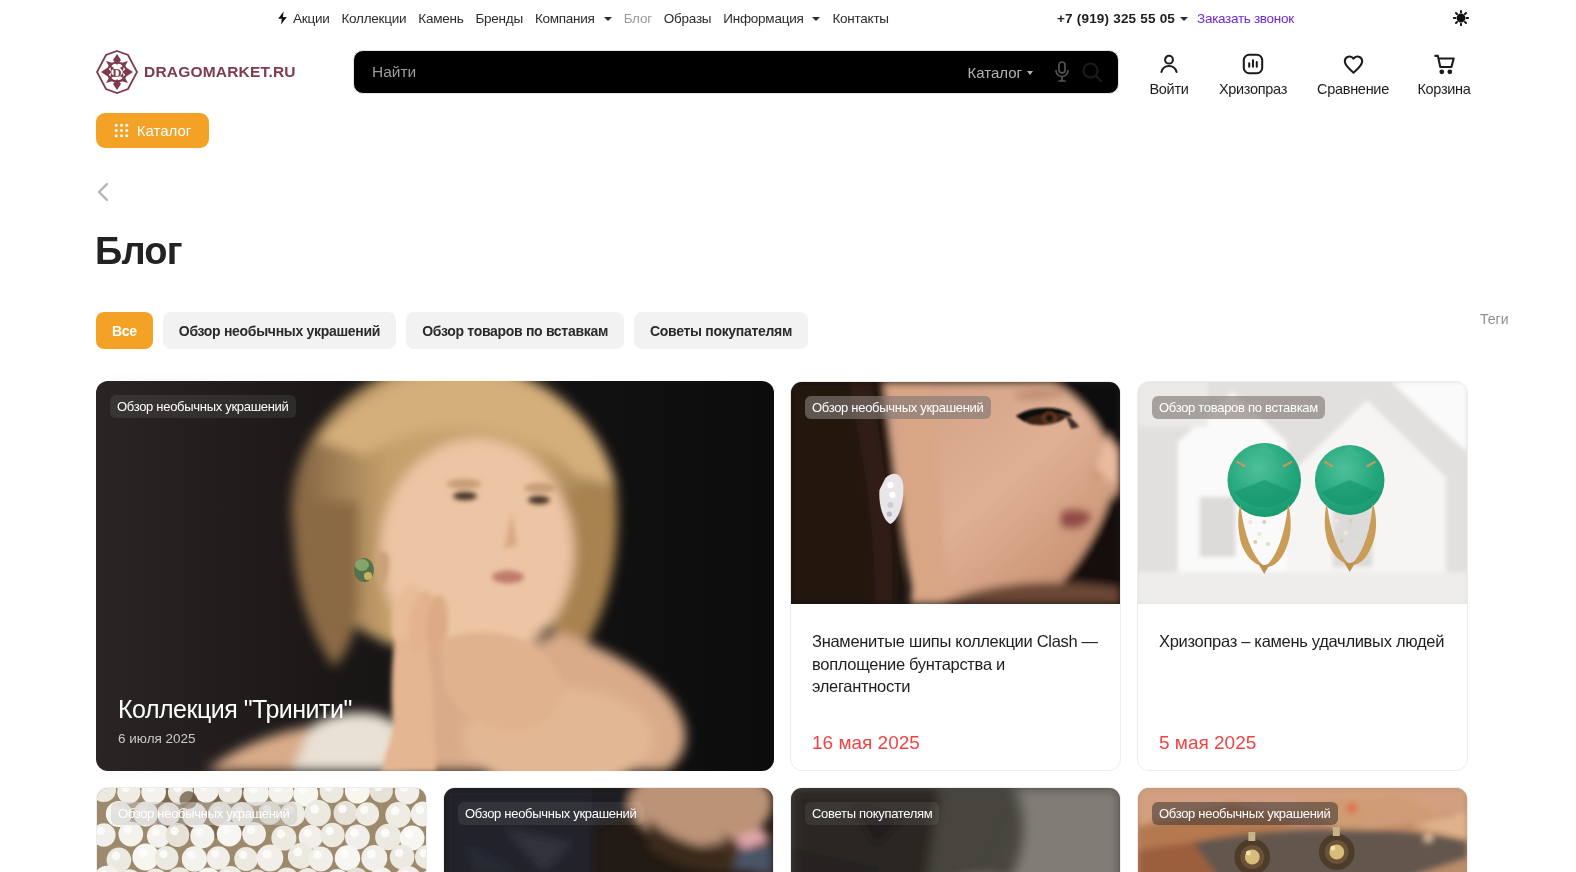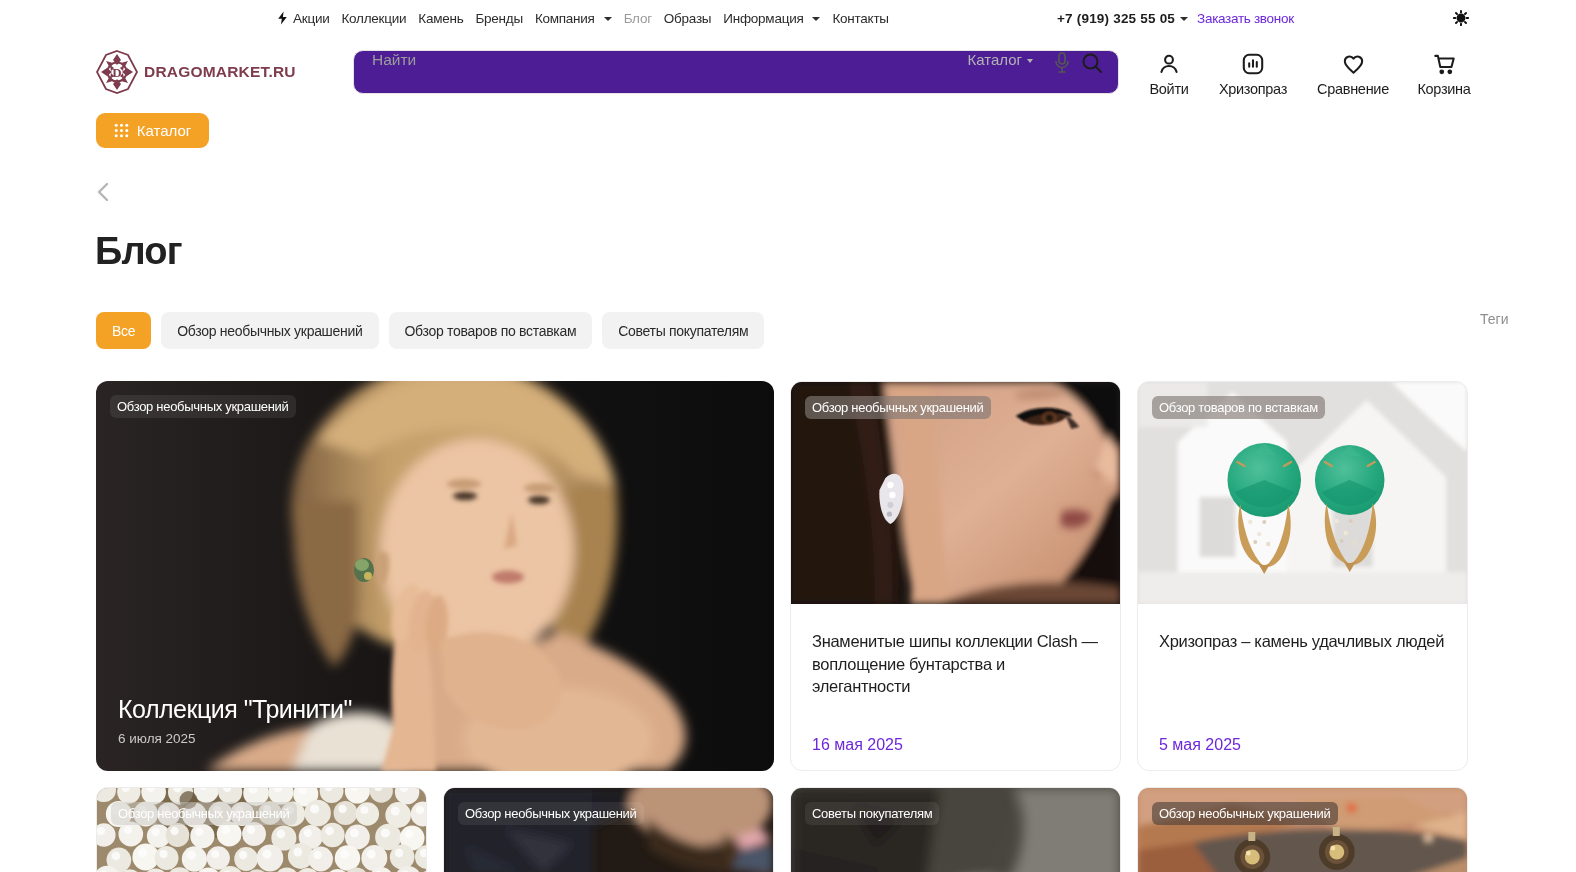--- a/index.html
+++ b/index.html
@@ -17,38 +17,38 @@
     border-top:4.5px solid #2c2c2c; margin-left:5px; margin-top:2px; }
   .topright { position:absolute; left:1057px; top:0; height:36px; display:flex; align-items:center; font-size:13.5px; letter-spacing:-0.3px; }
   .phone { font-weight:600; color:#1d1d1d; letter-spacing:.2px; }
   .callback { margin-left:9px; color:#6d28d9; }
   .theme { position:absolute; left:1452px; top:9px; width:18px; height:18px; }
 
   
   .logo { position:absolute; left:96px; top:50px; display:flex; align-items:center; }
   .logoname { margin-left:6px; font-size:15.5px; font-weight:700; color:#7d3b4d; letter-spacing:.2px; }
   .search { position:absolute; left:353px; top:50px; width:766px; height:44px; border:1px solid #e4e4e4;
-    border-radius:10px; display:flex; align-items:flex-start; background:#4c1d95; }
+    border-radius:10px; display:flex; align-items:center; background:#000000; }
   .search .ph { margin-left:18px; color:#9c9c9c; font-size:15.5px; flex:1; }
   .search .cat { color:#b3b3b3; font-size:15px; display:flex; align-items:center; }
   .search .cat .caret { border-top-color:#b3b3b3; border-left-width:3.5px; border-right-width:3.5px; }
   .hicon { position:absolute; top:51px; text-align:center; color:#1c1c1c; }
   .hicon svg { display:block; margin:0 auto; }
   .hicon .lbl { font-size:14.5px; letter-spacing:-0.3px; margin-top:4px; color:#1c1c1c; }
 
   
   .catbtn { position:absolute; left:96px; top:113px; width:113px; height:35px; background:#f4a226; border-radius:9px;
     display:flex; align-items:center; justify-content:center; gap:8px; color:#fff; font-size:15px; }
 
   .back { position:absolute; left:96px; top:182px; }
 
   h1.blog { position:absolute; left:95px; top:230px; font-size:38px; font-weight:700; color:#222; letter-spacing:-0.8px; }
 
   
-  .chips { position:absolute; left:96px; top:312px; display:flex; gap:10px; }
+  .chips { position:absolute; left:96px; top:312px; display:flex; gap:10px;font-weight:bold; }
   .chip { height:37px; display:flex; align-items:center; padding:0 16px; border-radius:8px; background:#f2f2f2;
     font-size:14px; letter-spacing:-0.3px; color:#2a2a2a; white-space:nowrap; }
   .chip.on { background:#f4a226; color:#fff; }
   .tags { position:absolute; left:1440px; top:311px; font-size:14px; color:#8f8f8f;margin-left:40px; }
 
   
   .grid { position:absolute; left:96px; top:381px; width:1372px; display:grid;
     grid-template-columns:repeat(4, 1fr); gap:16px; }
   .card { border-radius:12px; overflow:hidden; position:relative; background:#fff; }
   .card.small { border:1px solid #ececec; height:390px; }
@@ -57,21 +57,21 @@
   .card.big .img { height:390px; }
   .card .img svg { display:block; width:100%; height:100%; }
   .tag-pill { position:absolute; left:14px; top:14px; height:23px; line-height:23px; padding:0 7px; border-radius:6px;
     font-size:13px; letter-spacing:-0.3px; color:#fff; background:rgba(130,122,116,.65); white-space:nowrap; }
   .tag-plain { position:absolute; left:14px; top:14px; height:23px; line-height:23px; padding:0 7px; border-radius:6px;
     font-size:13px; letter-spacing:-0.3px; color:#fff; background:rgba(255,255,255,.08); white-space:nowrap; }
   .big-title { position:absolute; left:22px; bottom:47px; color:#fff; font-size:25px; font-weight:500; letter-spacing:-0.5px; }
   .big-date { position:absolute; left:22px; bottom:25px; color:#c9c9c9; font-size:13.5px; }
   .card .body { padding:26px 21px; }
   .card .title { font-size:16.5px; line-height:22.5px; letter-spacing:-0.3px; color:#1e1e1e; }
-  .card .date { position:absolute; left:21px; bottom:16px; color:#6d28d9; font-size:16px; }
+  .card .date { position:absolute; left:21px; bottom:16px; color:#ef4444; font-size:19px; }
   .card.row2 { height:400px; border:1px solid #ececec; }
 </style>
 </head>
 <body>
 <div class="page">
 
   <div class="topnav">
     <span class="itm">
         <svg width="13" height="14" viewBox="0 0 13 14">
           <path d="M7.6 0.5 L2.2 7.8 L5.8 7.8 L5.0 13.5 L10.8 5.9 L6.9 5.9 Z" fill="#111"></path>

